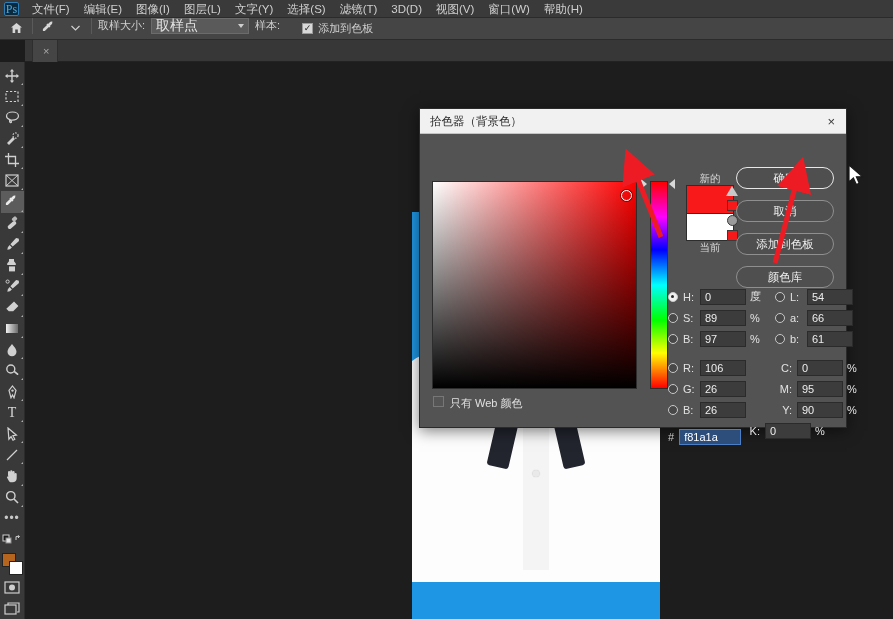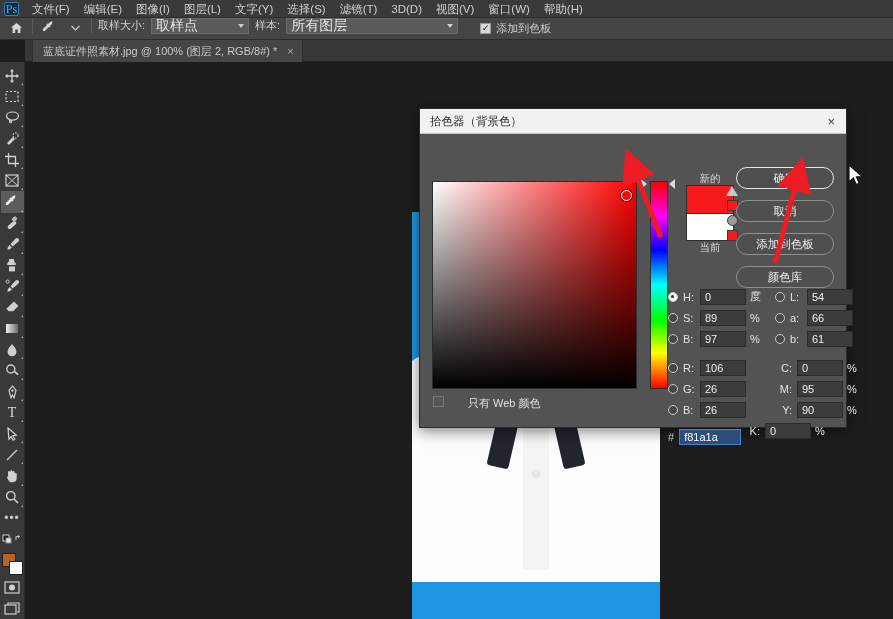--- a/index.html
+++ b/index.html
@@ -247,21 +247,21 @@
     width: 46px; height: 16px; background: #3c3c3c; border: 1px solid #2b2b2b;
     color: #ededed; font-size: 11px; line-height: 14px; padding-left: 4px;
     margin-right: 4px; flex: none;
   }
   .funit { color: #e2e2e2; font-size: 11px; width: 16px; flex: none; }
   .fgap { width: 9px; flex: none; }
   .flabel-r { color: #e2e2e2; font-size: 11px; width: 17px; text-align: right; flex: none; margin-right: 5px; }
 
   .webonly {
     position: absolute; left: 13px; top: 262px;
-    display: flex; align-items: flex-start; gap: 24px;
+    display: flex; align-items: flex-start; gap: 6px;
     color: #e0e0e0; font-size: 11px;
   }
   .hexrow { position: absolute; left: 248px; top: 295px; display: flex; align-items: center; }
   .hash { color: #c9c9c9; font-size: 11px; margin-right: 5px; }
   .hexval {
     width: 62px; height: 16px; background: #2d4d7a; border: 1px solid #4a7fc8;
     color: #ffffff; font-size: 11px; line-height: 14px; padding-left: 4px;
   }
 
   
@@ -305,34 +305,29 @@
           <path d="M0.5 1L4.5 5 8.5 1" stroke="#cfcfcf" stroke-width="1.2" fill="none"></path>
         </svg>
     </div>
     <div class="opt-sep"></div>
     <div class="opt-label">取样大小:</div>
     <div class="opt-select sel-1">
       <span>取样点</span>
       <span class="caret"></span>
     </div>
     <div class="opt-label">样本:</div>
-    <div class="opt-select sel-2">
-      <span>所有图层</span>
-      <span class="caret"></span>
-    </div>
     <div style="width:10px"></div>
     <div class="chk-wrap">
       <span class="chk-box">✓</span>
       <span class="opt-label">添加到色板</span>
     </div>
   </div>
 
   <div class="tabbar">
     <div class="doc-tab">
-      <span class="doc-tab-title">蓝底证件照素材.jpg @ 100% (图层 2, RGB/8#) *</span>
       <span class="doc-tab-close">×</span>
     </div>
   </div>
 
   <div class="toolbar">
     <div class="tool">
       <svg width="14" height="14" viewBox="0 0 14 14">
           <path d="M7 0l2.2 2.6H7.7v3.7h3.7V4.8L14 7l-2.6 2.2V7.7H7.7v3.7h1.5L7 14 4.8 11.4h1.5V7.7H2.6v1.5L0 7l2.6-2.2v1.5h3.7V2.6H4.8z" fill="#d0d0d0"></path>
         </svg>
       <i class="corner"></i>

